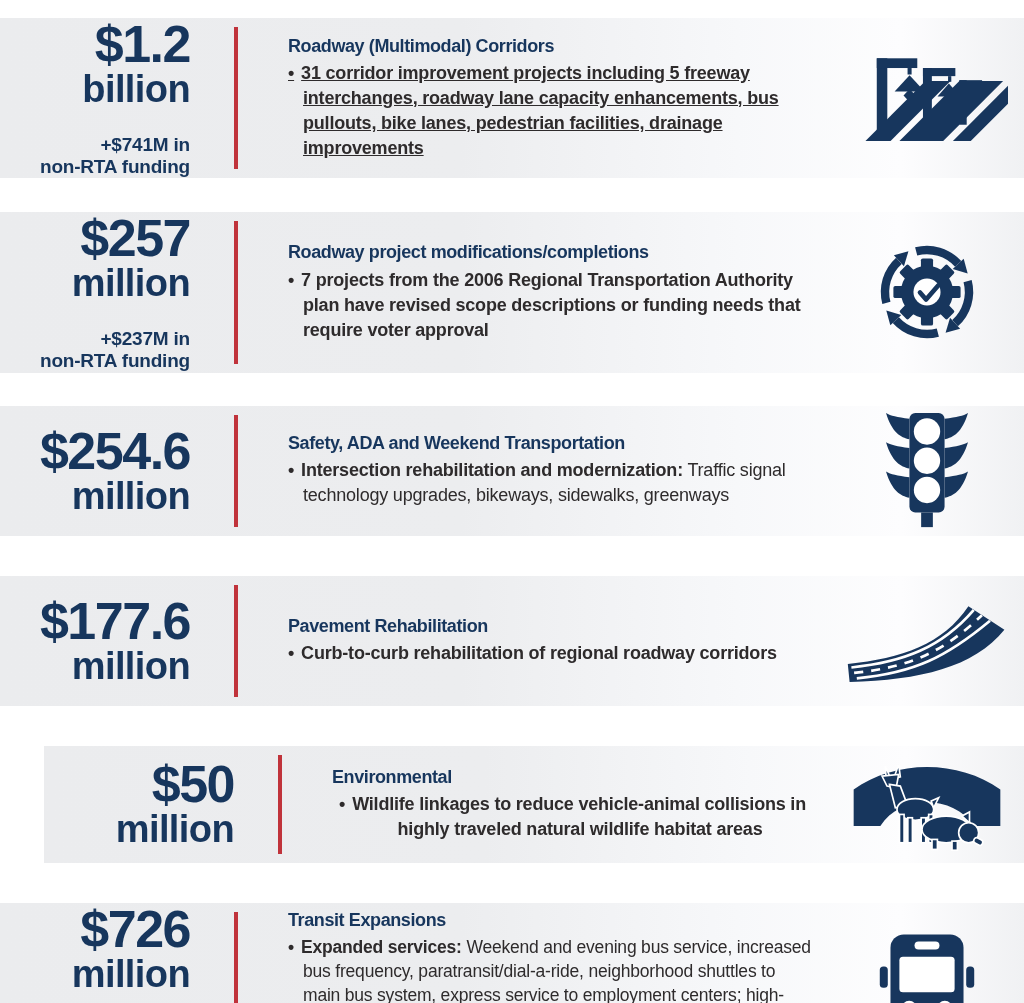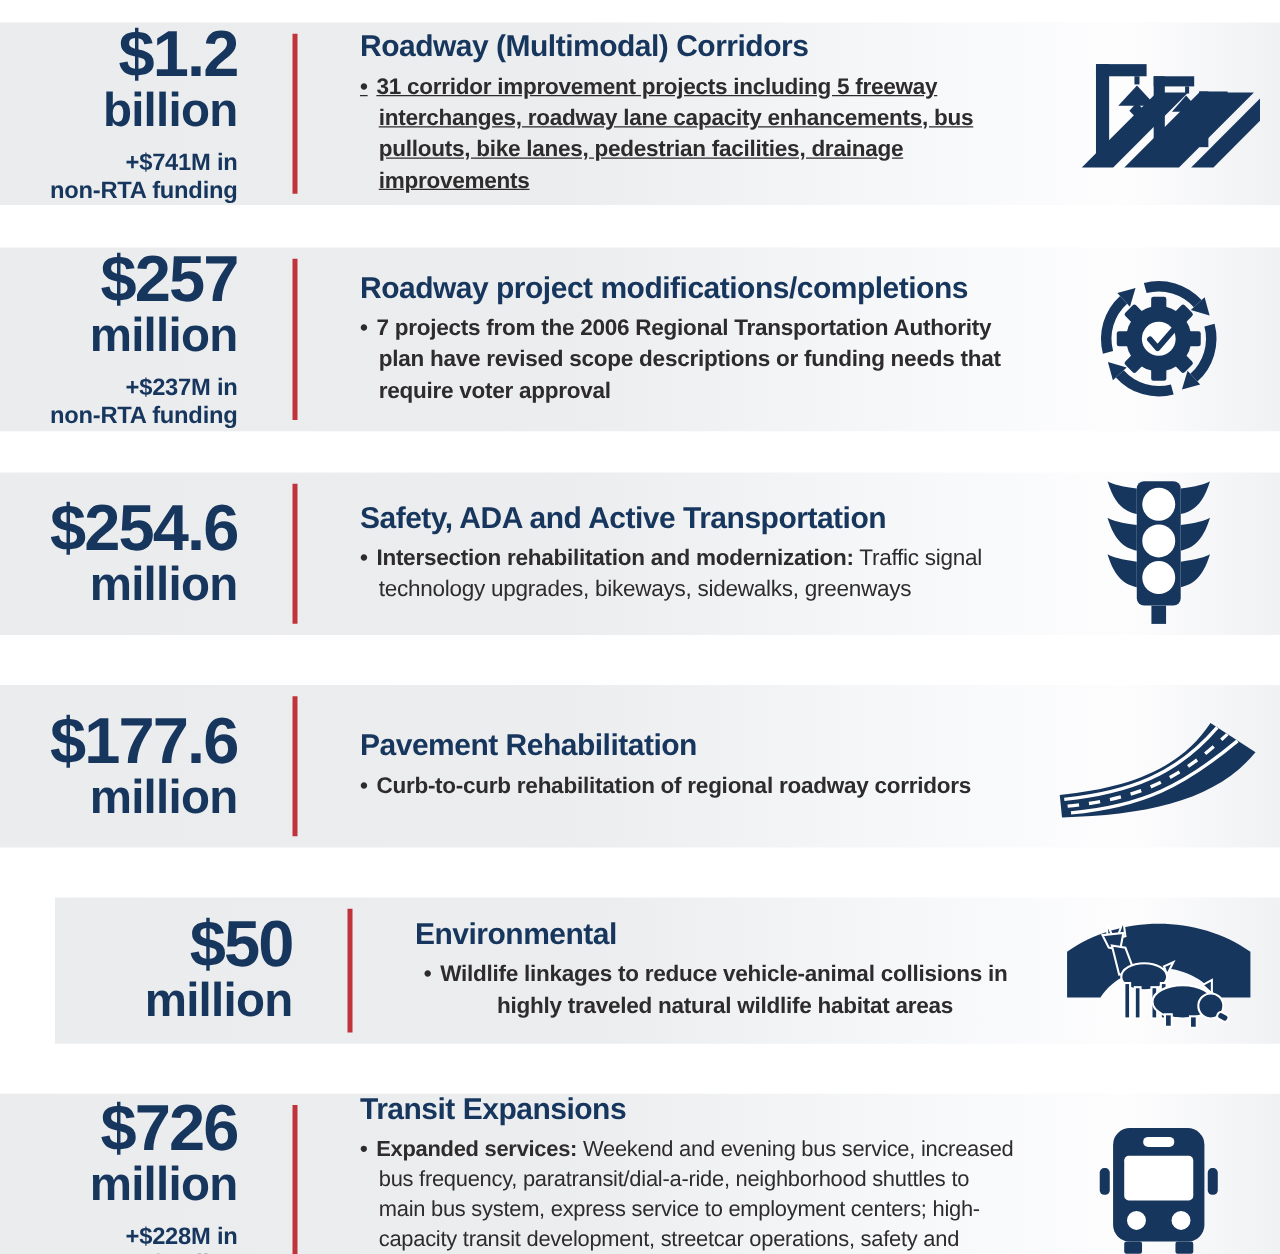--- a/index.html
+++ b/index.html
@@ -14,24 +14,24 @@
   }
   .r1{min-height:130px;margin-bottom:34px;}
   .r2{min-height:135px;margin-bottom:33px;}
   .r3{min-height:130px;margin-bottom:40px;}
   .r4{min-height:130px;margin-bottom:40px;}
   .r5{min-height:117px;margin-bottom:40px;margin-left:44px;}
   .r6{min-height:146px;}
   .amount-col{text-align:right;color:#17365d;}
   .amount{font-size:52px;font-weight:700;line-height:1;letter-spacing:-1.5px;}
   .unit{font-size:38px;font-weight:700;line-height:1.04;letter-spacing:-0.6px;}
-  .extra{font-size:19px;font-weight:700;line-height:1.18;margin-top:10px;letter-spacing:-0.2px;}
+  .extra{font-size:19px;font-weight:700;line-height:1.18;margin-top:24px;letter-spacing:-0.2px;}
   .divider{justify-self:center;align-self:stretch;width:4px;background:#c0333b;margin:9px 0;}
   .text-col{padding-left:6px;padding-right:4px;}
-  .title{margin:0 0 5px;font-size:24px;font-weight:700;color:#17365d;letter-spacing:-0.4px;line-height:1.12;}
+  .title{margin:0 0 5px;font-size:18px;font-weight:700;color:#17365d;letter-spacing:-0.4px;line-height:1.12;}
   .desc{margin:0;font-size:18px;line-height:25px;color:#2e2b2c;padding-left:15px;text-indent:-15px;letter-spacing:-0.2px;font-weight:700;}
   .desc .rest{font-weight:400;}
   .blt{margin-right:7px;}
   .r1 .desc{max-width:566px;text-decoration:underline;}
   .r2 .desc{max-width:600px;}
   .r3 .desc{max-width:560px;}
   .r4 .desc{max-width:600px;}
   .r5 .desc{max-width:606px;text-align:center;}
   .r6 .desc{font-size:17.5px;line-height:24px;}
   .icon-col{display:flex;align-items:center;justify-content:center;padding-right:16px;}
@@ -122,21 +122,21 @@
     </div>
   </section>
 
   <section class="row r3">
     <div class="amount-col">
       <div class="amount">$254.6</div>
       <div class="unit">million</div>
     </div>
     <div class="divider"></div>
     <div class="text-col">
-      <h2 class="title">Safety, ADA and Active Transportation</h2>
+      <h2 class="title">Safety, ADA and Weekend Transportation</h2>
       <p class="desc"><span class="blt">•</span><strong>Intersection rehabilitation and modernization:</strong><span class="rest"> Traffic signal technology upgrades, bikeways, sidewalks, greenways</span></p>
     </div>
     <div class="icon-col">
       <svg width="88" height="122" viewBox="0 0 90 125" aria-hidden="true">
         <g class="ic">
           <path d="M27,9 C14,7 8,6 3,3 C9,23 18,28 27,30 Z"></path>
             <path d="M63,9 C76,7 82,6 87,3 C81,23 72,28 63,30 Z"></path>
           <path d="M27,39 C14,37 8,36 3,33 C9,53 18,58 27,60 Z"></path>
             <path d="M63,39 C76,37 82,36 87,33 C81,53 72,58 63,60 Z"></path>
           <path d="M27,69 C14,67 8,66 3,63 C9,83 18,88 27,90 Z"></path>

